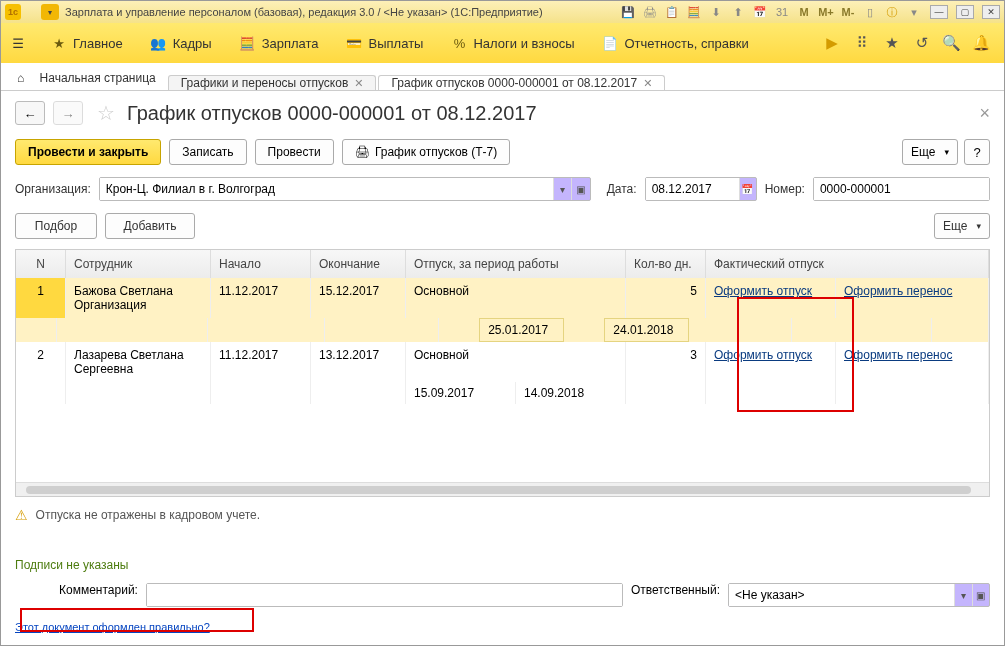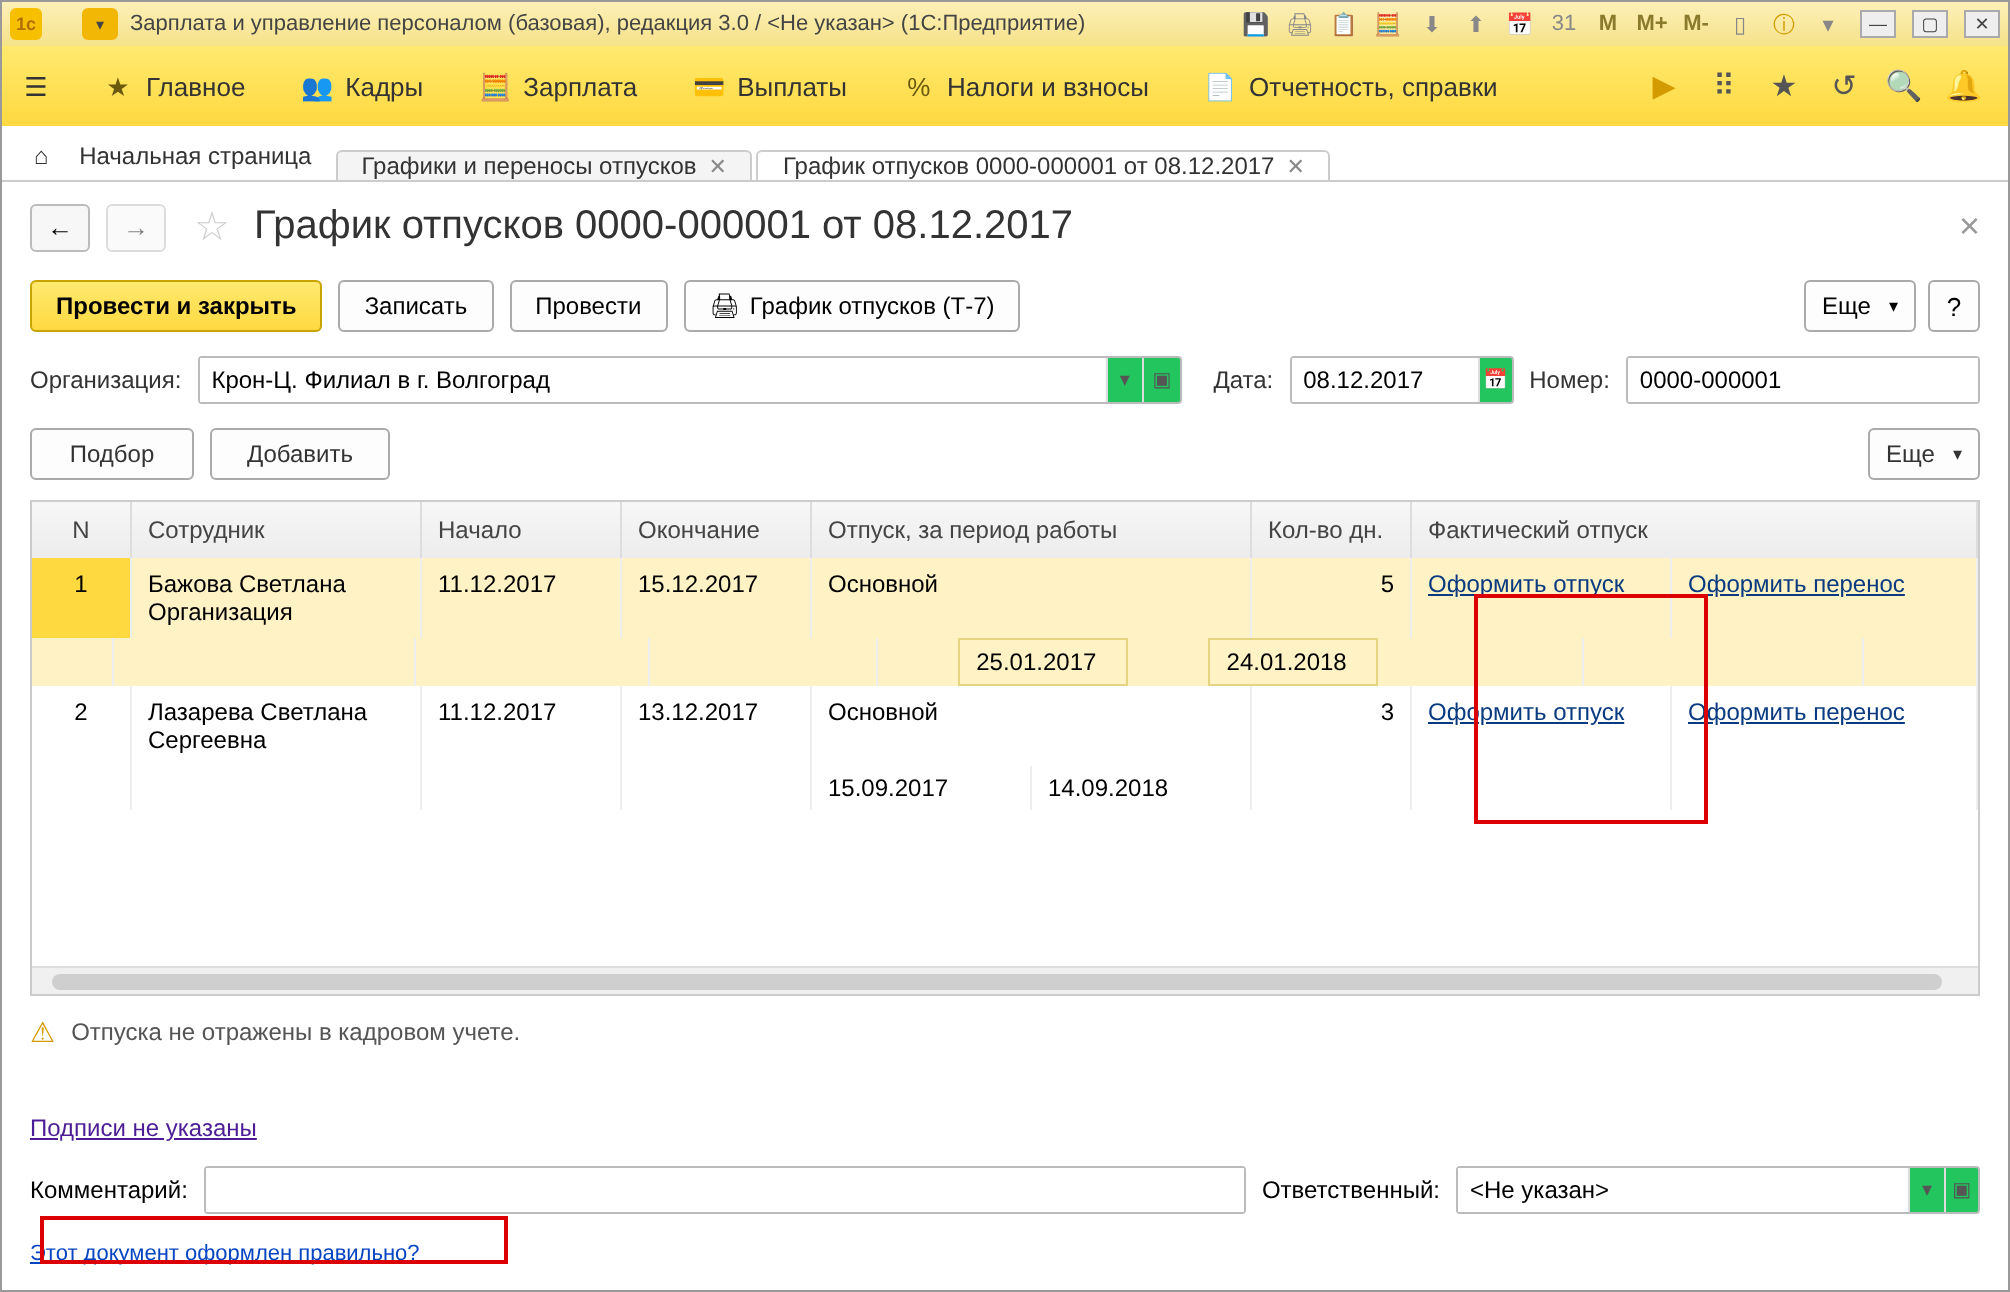--- a/index.html
+++ b/index.html
@@ -36,21 +36,21 @@
 
   .toolbar{display:flex;align-items:center;gap:8px;margin-top:14px;}
   .btn{height:26px;border:1px solid #aaa;border-radius:3px;background:#fdfdfd;padding:0 12px;font-size:12px;cursor:pointer;display:flex;align-items:center;gap:5px;}
   .btn.yellow{background:linear-gradient(#ffe96f,#ffd940);border-color:#c7a400;font-weight:bold;}
   .btn.more{padding:0 8px;}
   .btn.more .chev{font-size:9px;margin-left:4px;}
   .qbtn{width:26px;height:26px;border:1px solid #aaa;border-radius:3px;background:#fdfdfd;display:flex;align-items:center;justify-content:center;font-size:13px;cursor:pointer;}
 
   .formrow{display:flex;align-items:center;gap:8px;margin-top:12px;font-size:12px;color:#333;}
   .lbl{white-space:nowrap;}
-  .inbox{display:flex;align-items:center;border:1px solid #bbb;border-radius:2px;height:24px;background:#22c55e;}
+  .inbox{display:flex;align-items:center;border:1px solid #bbb;border-radius:2px;height:24px;background:#c4b5fd;}
   .inbox input{border:none;outline:none;height:22px;padding:0 6px;font-size:12px;width:100%;}
   .ib-btn{width:20px;height:22px;border-left:1px solid #ddd;display:flex;align-items:center;justify-content:center;font-size:10px;color:#555;cursor:pointer;}
 
   .tablewrap{margin-top:10px;border:1px solid #ccc;}
   .thead{display:flex;background:linear-gradient(#f7f7f7,#ececec);font-size:12px;color:#444;height:28px;align-items:center;}
   .th{border-right:1px solid #ddd;padding:0 8px;height:100%;display:flex;align-items:center;}
   .c-n{width:50px;justify-content:center;} .c-emp{width:145px;} .c-st{width:100px;} .c-en{width:95px;} .c-otp{width:220px;} .c-dn{width:80px;} .c-act{width:130px;} .c-act2{flex:1;}
   .trow{display:flex;font-size:12px;min-height:30px;align-items:stretch;}
   .td{border-right:1px solid #eee;padding:6px 8px;} 
   .trow.sel{background:#fff2c4;}
@@ -64,22 +64,22 @@
   .redbox1{left:736px;top:296px;width:117px;height:115px;}
   .redbox2{left:19px;top:607px;width:234px;height:24px;}
 
   .hscroll{height:14px;background:#f0f0f0;border-top:1px solid #ddd;display:flex;align-items:center;}
   .thumb{height:8px;background:#cfcfcf;border-radius:4px;width:945px;margin:0 10px;}
 
   .warn{display:flex;align-items:center;gap:8px;font-size:12px;color:#555;margin-top:10px;}
   .wico{color:#d49b00;font-size:14px;}
 
   .bottom{position:absolute;left:14px;right:14px;bottom:10px;}
-  .signlink{color:#4c1d95;text-decoration:underline;font-size:12px;cursor:pointer;}
-  .brow{display:flex;align-items:center;gap:8px;margin-top:10px;font-size:12px;}
+  .signlink{color:#4d7c0f;font-size:12px;cursor:pointer;}
+  .brow{display:flex;align-items:flex-start;gap:8px;margin-top:10px;font-size:12px;margin-left:44px;}
   .feedback{color:#0645c1;text-decoration:underline;font-size:11px;cursor:pointer;margin-top:14px;display:inline-block;}
 </style>
 </head>
 <body>
 
 <div class="titlebar">
   <div class="logo">1c</div>
   <div class="dd">▾</div>
   <div class="title">Зарплата и управление персоналом (базовая), редакция 3.0 / &lt;Не указан&gt; (1С:Предприятие)</div>
   <div class="tb-icons">

